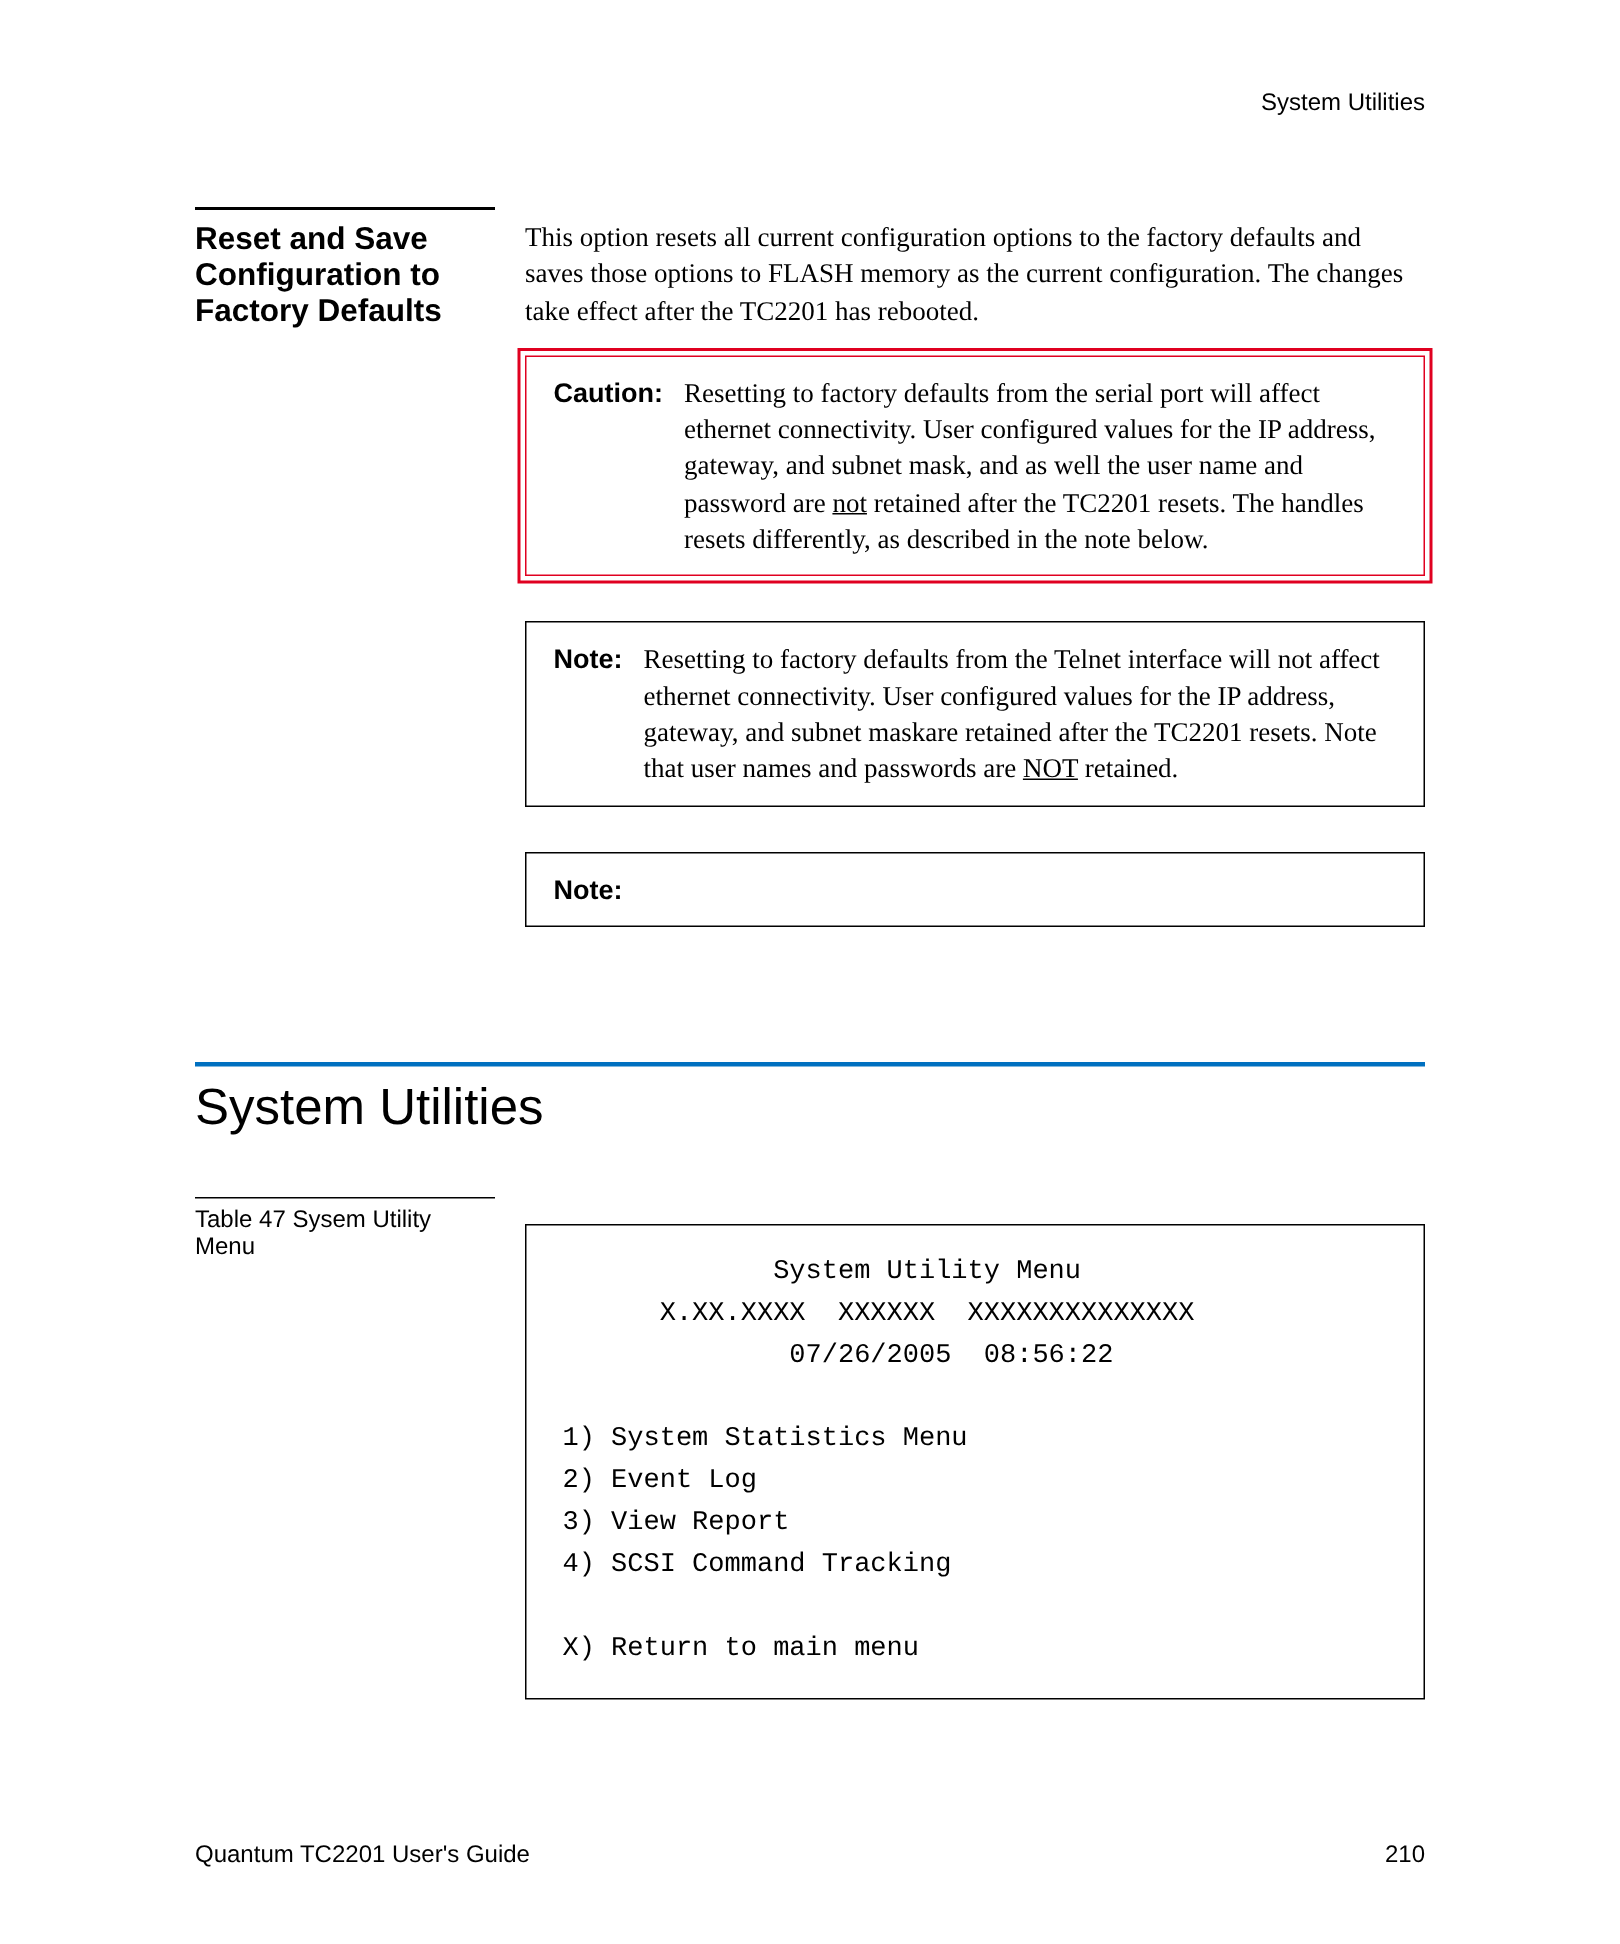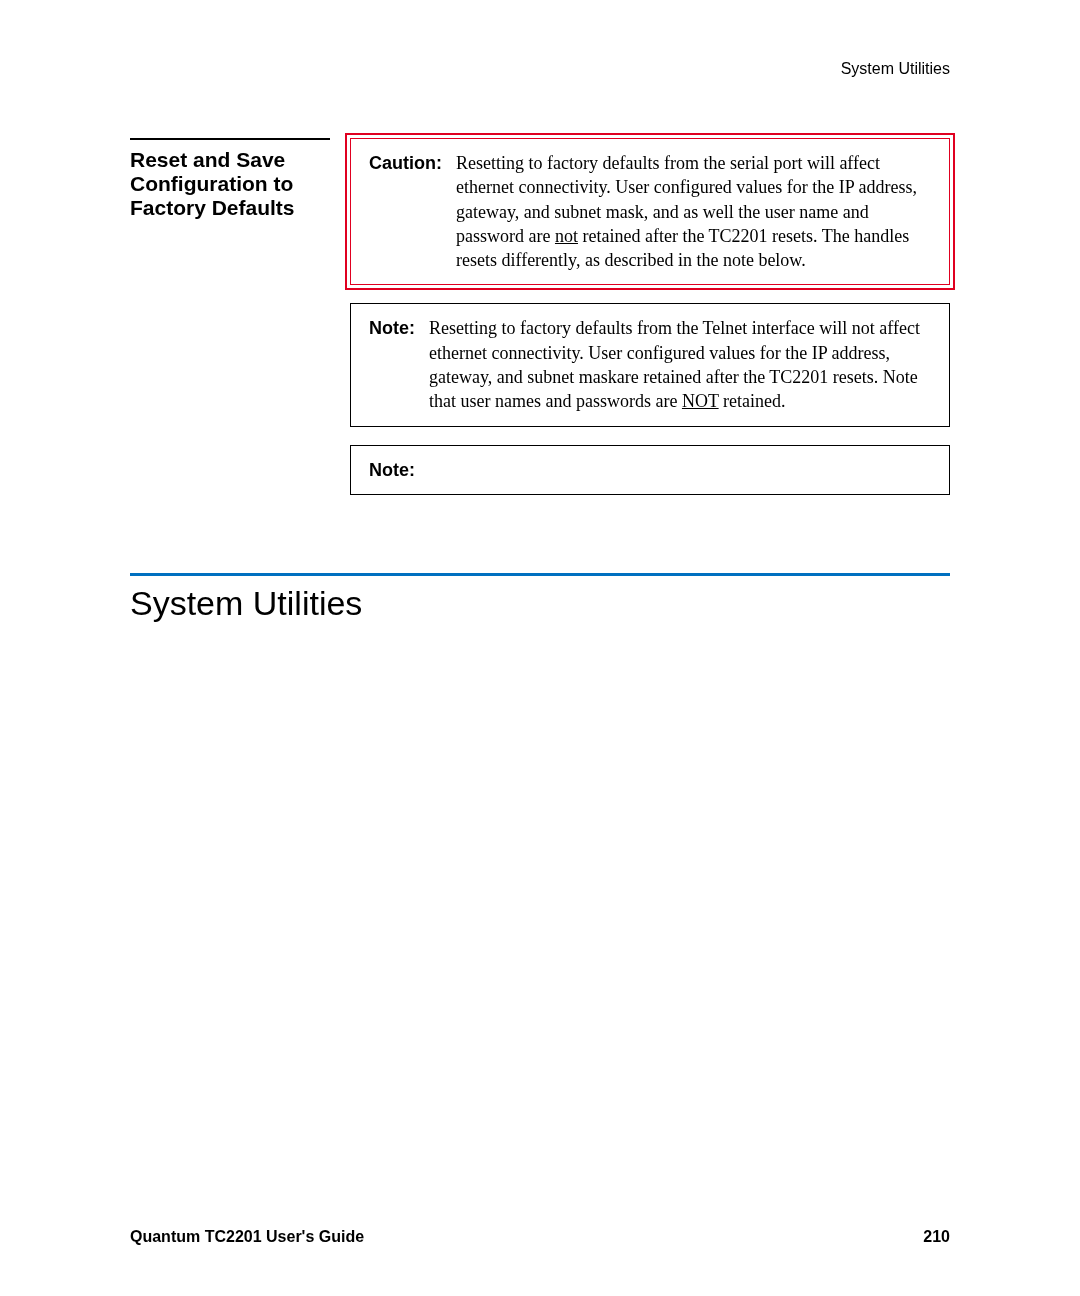--- a/index.html
+++ b/index.html
@@ -46,21 +46,21 @@
   .body-text {
     font-family: "Palatino Linotype", "Book Antiqua", Palatino, serif;
     font-size: 18px;
     line-height: 1.35;
     margin: 0 0 18px 0;
     padding-top: 8px;
   }
   .callout {
     border: 1px solid #000;
     padding: 12px 18px;
-    margin-bottom: 18px;
+    margin-bottom: 30px;
     display: flex;
     align-items: flex-start;
     gap: 14px;
     font-family: "Palatino Linotype", "Book Antiqua", Palatino, serif;
     font-size: 18px;
     line-height: 1.35;
   }
   .callout-caution {
     border: 1px solid #e00020;
     outline: 2px solid #e00020;
@@ -111,32 +111,32 @@
   }
   .footer {
     position: absolute;
     bottom: 50px;
     left: 130px;
     right: 130px;
     display: flex;
     justify-content: space-between;
     font-family: Arial, Helvetica, sans-serif;
     font-size: 16px;
-    font-weight: bold;
   }
 </style>
 </head>
 <body>
 
 <div class="page">
   <div class="header-right">System Utilities</div>
 
   <div class="section">
     <div class="side-heading">Reset and Save Configuration to Factory Defaults</div>
     <div class="body-col">
+      <p class="body-text">This option resets all current configuration options to the factory defaults and saves those options to FLASH memory as the current configuration. The changes take effect after the TC2201 has rebooted.</p>
 
       <div class="callout callout-caution">
         <span class="callout-label">Caution:</span>
         <span class="callout-text">
           <span>Resetting to factory defaults from the serial port will affect ethernet connectivity. User configured values for the IP address, gateway, and subnet mask, and as well the user name and password are </span><span class="underline">not</span><span> retained after the TC2201 resets. The handles resets differently, as described in the note below.</span>
         </span>
       </div>
 
       <div class="callout">
         <span class="callout-label">Note:</span>
@@ -147,19 +147,30 @@
 
       <div class="callout">
         <span class="callout-label">Note:</span>
       </div>
     </div>
   </div>
 
   <div class="main-heading">System Utilities</div>
 
   <div class="table-section">
+    <div class="table-caption">Table 47  Sysem Utility Menu</div>
+    <div class="menu-box">             System Utility Menu
+      X.XX.XXXX  XXXXXX  XXXXXXXXXXXXXX
+              07/26/2005  08:56:22
+
+1) System Statistics Menu
+2) Event Log
+3) View Report
+4) SCSI Command Tracking
+
+X) Return to main menu</div>
   </div>
 
   <div class="footer">
     <span>Quantum TC2201 User's Guide</span>
     <span>210</span>
   </div>
 </div>
 
 </body></html>

